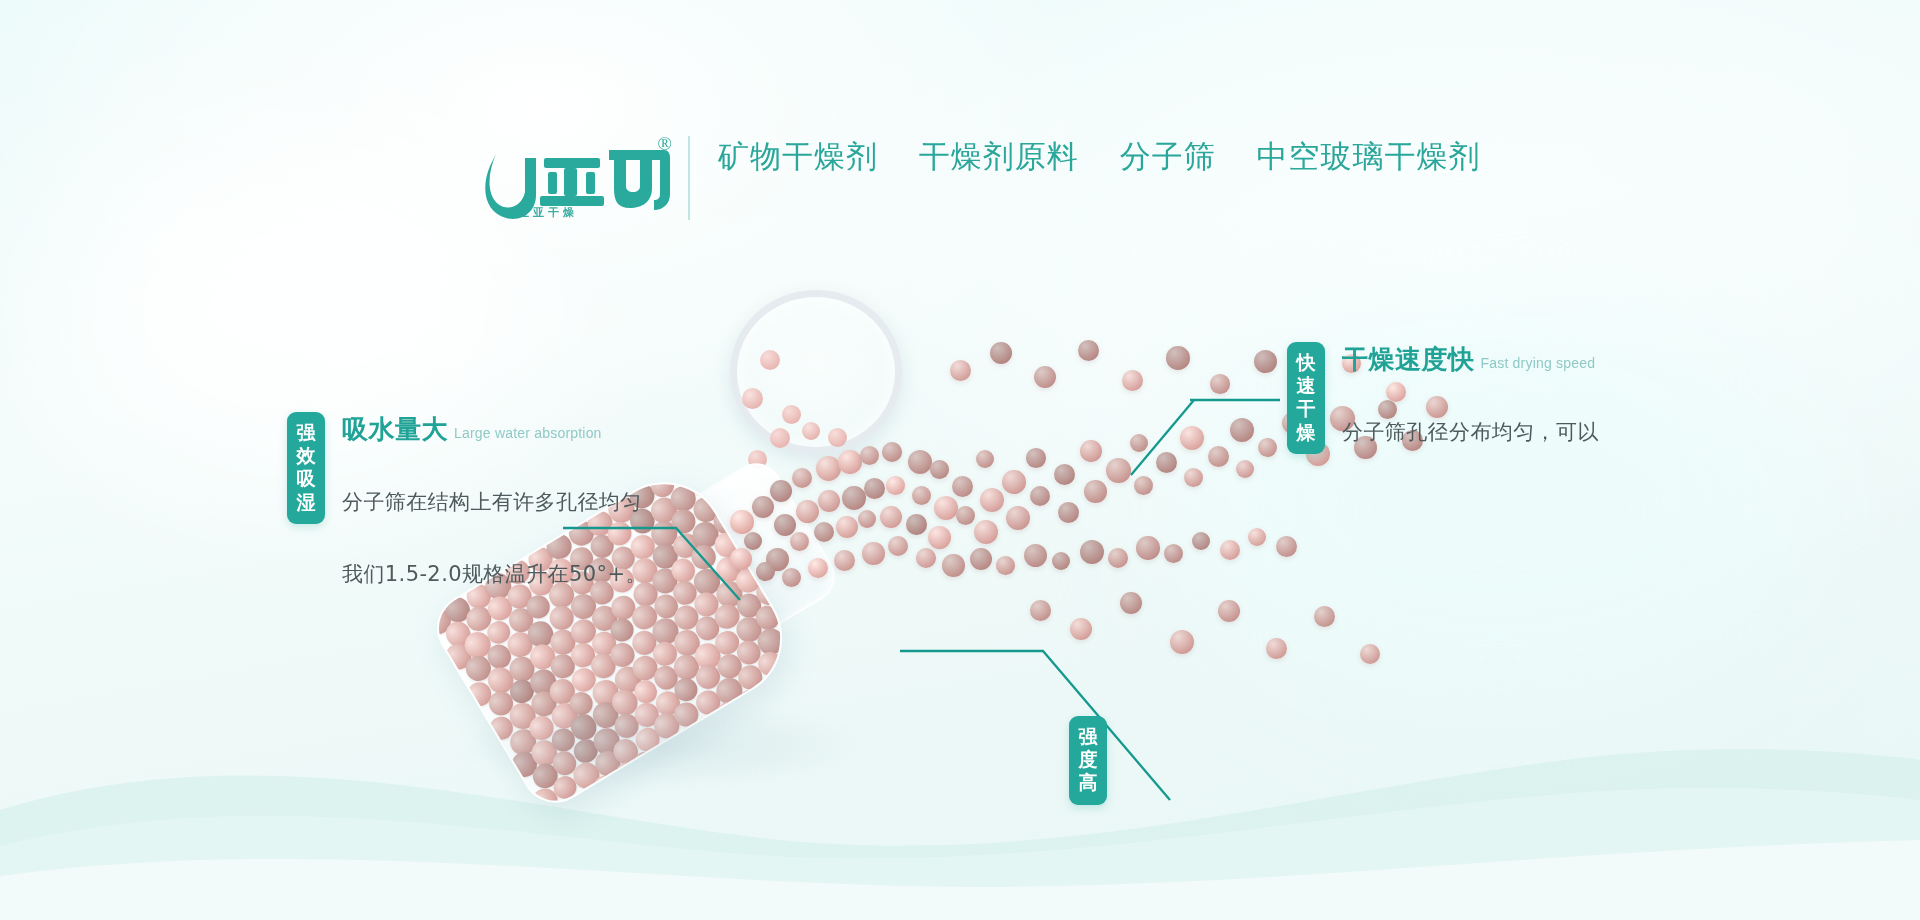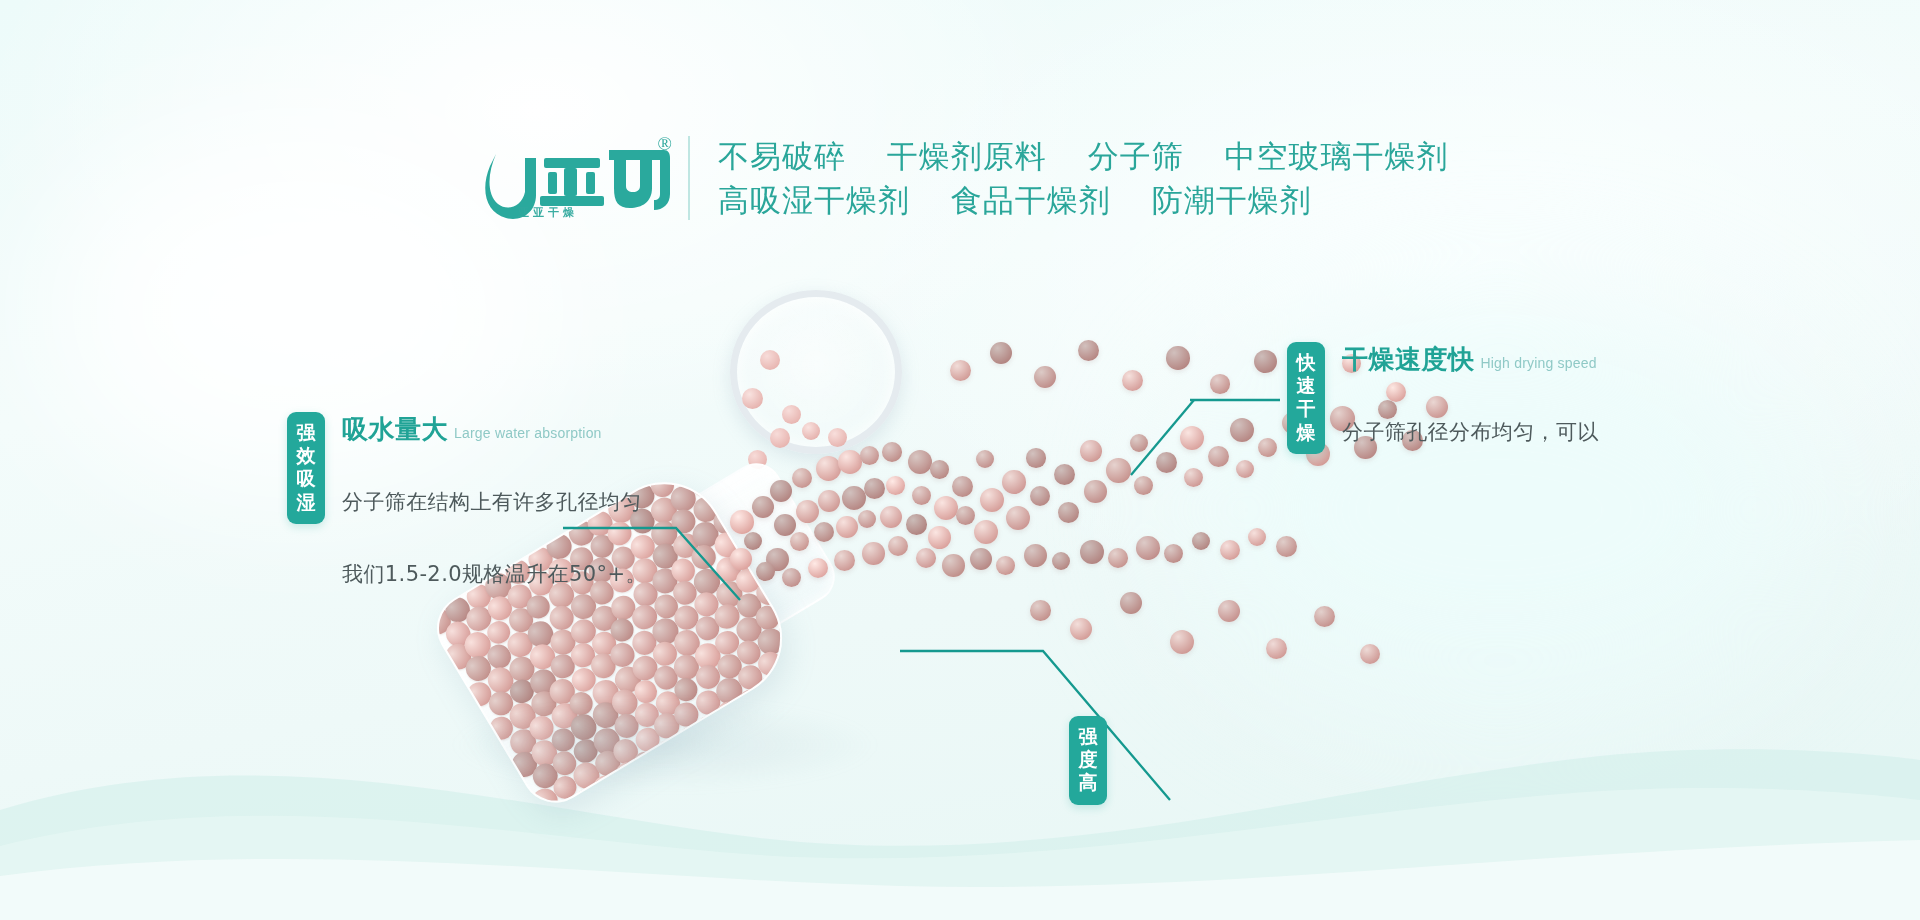--- a/index.html
+++ b/index.html
@@ -130,29 +130,24 @@
         </g>
       </svg>
       <div class="logo-reg">®</div>
       <div class="logo-sub">亚亚干燥</div>
     </div>
 
     <div class="divider"></div>
 
     <div class="kw-block">
       <div class="kw-line">
-        <span>不易破碎</span>
+        <span>矿物干燥剂</span>
         <span>干燥剂原料</span>
         <span>分子筛</span>
         <span>中空玻璃干燥剂</span>
-      </div>
-      <div class="kw-line">
-        <span>高吸湿干燥剂</span>
-        <span>食品干燥剂</span>
-        <span>防潮干燥剂</span>
       </div>
     </div>
   </div>
 
   <div class="photo">
 
     <div class="lid-ring"></div>
 
     <div class="bead" style="left:330px;top:50px;width:20px;height:20px;background:radial-gradient(circle at 35% 30%,#f7ddda,#e3a9a4);"></div>
     <div class="bead" style="left:312px;top:88px;width:21px;height:21px;background:radial-gradient(circle at 35% 30%,#f9e3e0,#e0a49f);"></div>
@@ -467,21 +462,21 @@
   <div class="callout" style="left:1287px;top:342px;">
     <div class="badge">
       <span>快</span>
       <span>速</span>
       <span>干</span>
       <span>燥</span>
     </div>
     <div class="ctext">
       <div class="c-title-row">
         <div class="c-title">干燥速度快</div>
-        <div class="c-title-en">High drying speed</div>
+        <div class="c-title-en">Fast drying speed</div>
       </div>
       <div class="c-body">
         <div>分子筛孔径分布均匀，可以</div>
       </div>
     </div>
   </div>
 
   <div class="callout" style="left:1069px;top:716px;">
     <div class="badge">
       <span>强</span>

